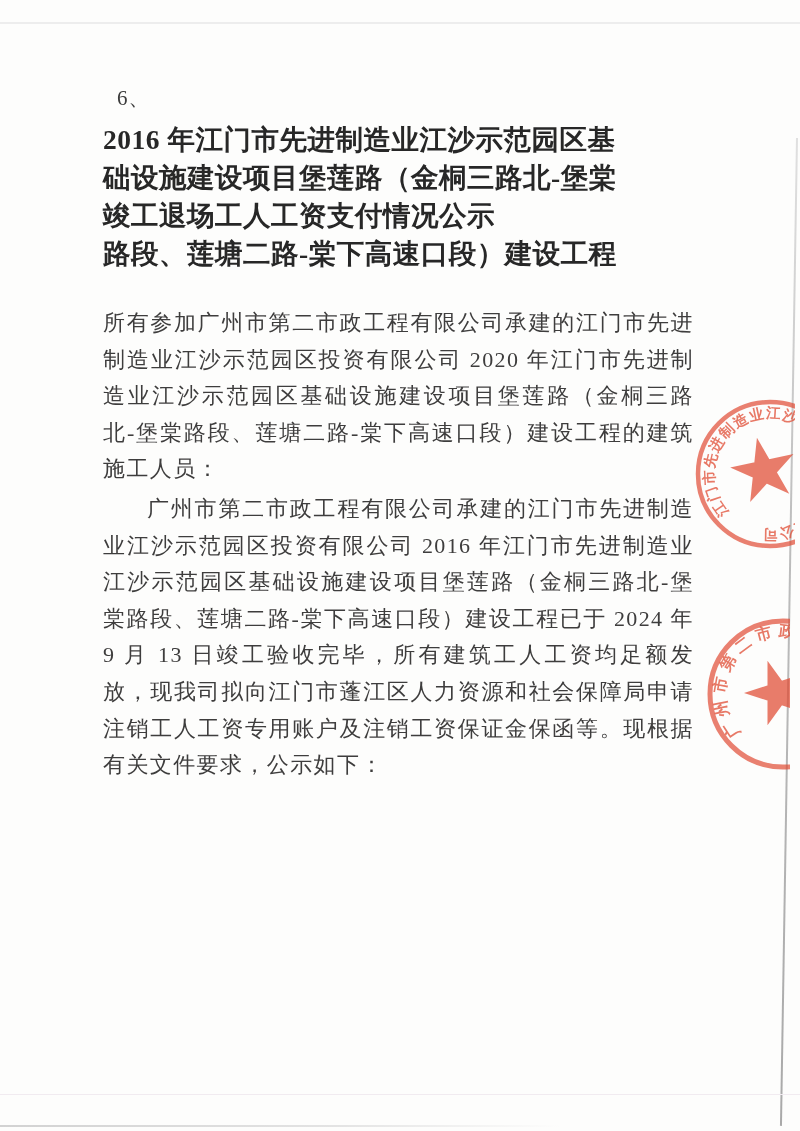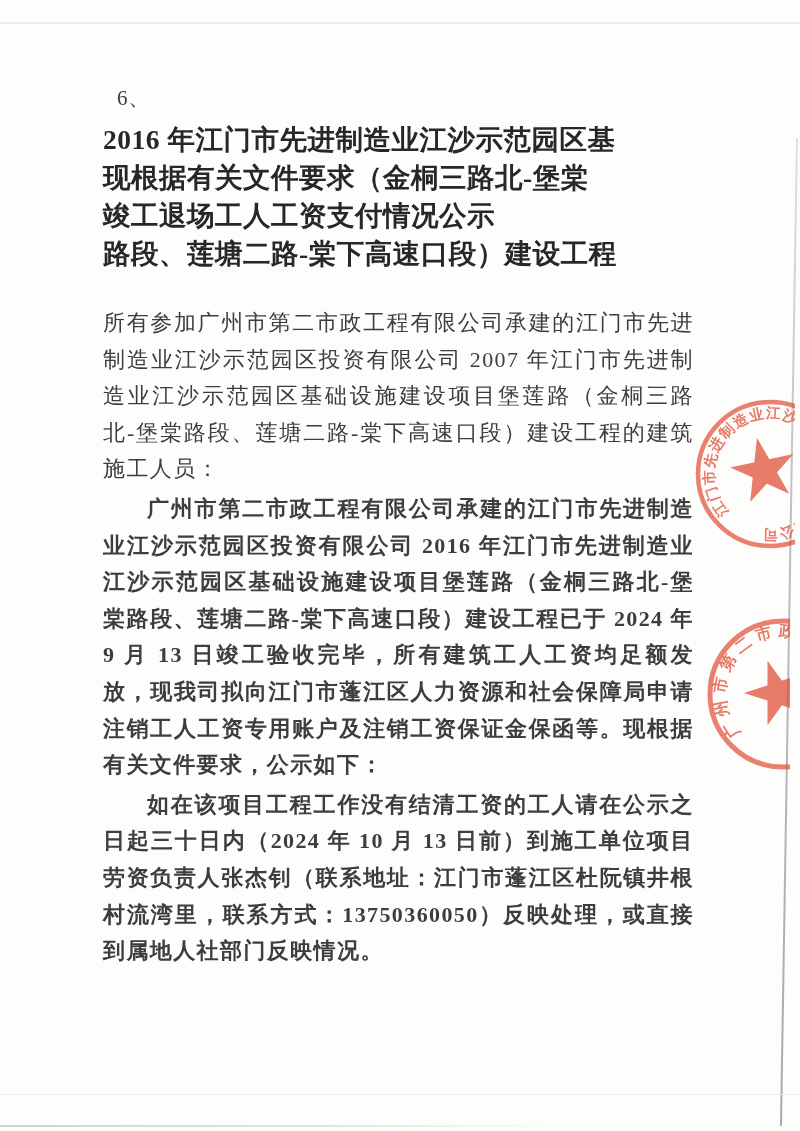--- a/index.html
+++ b/index.html
@@ -33,49 +33,48 @@
   }
   .doc-title .tline{display:block;}
   .doc-body{
     position:absolute;left:103px;top:305px;width:591px;
     font-size:22px;line-height:36.6px;color:#3e3d3d;
     letter-spacing:1.4px;
     text-align:justify;text-justify:inter-ideograph;
     word-break:break-all;
   }
   .doc-body p{margin:0 0 3px 0;}
-  .doc-body p.indent{text-indent:2em;font-weight:bold;}
+  .doc-body p.indent{text-indent:2em;}
   
   .stamp-layer{position:absolute;left:0;top:0;pointer-events:none;}
   .seal-ring{fill:none;stroke-linecap:round;}
   .seal-text{font-family:"Liberation Serif","DejaVu Serif",serif;font-weight:700;}
 </style>
 </head>
 <body>
 
 <div class="page">
 
   <div class="scan-top-line"></div>
   <div class="page-edge-line"></div>
   <div class="scan-bottom-faint"></div>
   <div class="scan-bottom-gray"></div>
 
   <div class="item-number">6、</div>
 
   <h1 class="doc-title">
     <span class="tline">2016 年江门市先进制造业江沙示范园区基</span>
-    <span class="tline">现根据有关文件要求（金桐三路北-堡棠</span>
+    <span class="tline">础设施建设项目堡莲路（金桐三路北-堡棠</span>
     <span class="tline">竣工退场工人工资支付情况公示</span>
     <span class="tline">路段、莲塘二路-棠下高速口段）建设工程</span>
   </h1>
 
   <div class="doc-body">
-    <p>所有参加广州市第二市政工程有限公司承建的江门市先进制造业江沙示范园区投资有限公司 2007 年江门市先进制造业江沙示范园区基础设施建设项目堡莲路（金桐三路北-堡棠路段、莲塘二路-棠下高速口段）建设工程的建筑施工人员：</p>
+    <p>所有参加广州市第二市政工程有限公司承建的江门市先进制造业江沙示范园区投资有限公司 2020 年江门市先进制造业江沙示范园区基础设施建设项目堡莲路（金桐三路北-堡棠路段、莲塘二路-棠下高速口段）建设工程的建筑施工人员：</p>
     <p class="indent">广州市第二市政工程有限公司承建的江门市先进制造业江沙示范园区投资有限公司 2016 年江门市先进制造业江沙示范园区基础设施建设项目堡莲路（金桐三路北-堡棠路段、莲塘二路-棠下高速口段）建设工程已于 2024 年 9 月 13 日竣工验收完毕，所有建筑工人工资均足额发放，现我司拟向江门市蓬江区人力资源和社会保障局申请注销工人工资专用账户及注销工资保证金保函等。现根据有关文件要求，公示如下：</p>
-    <p class="indent">如在该项目工程工作没有结清工资的工人请在公示之日起三十日内（2024 年 10 月 13 日前）到施工单位项目劳资负责人张杰钊（联系地址：江门市蓬江区杜阮镇井根村流湾里，联系方式：13750360050）反映处理，或直接到属地人社部门反映情况。</p>
   </div>
 
   <svg class="stamp-layer" width="800" height="1131" viewBox="0 0 800 1131">
     <defs>
       <clipPath id="sealClip1">
           <rect x="0" y="0" width="795" height="1131"></rect>
         </clipPath>
       <clipPath id="sealClip2">
           <rect x="0" y="0" width="790" height="1131"></rect>
         </clipPath>

